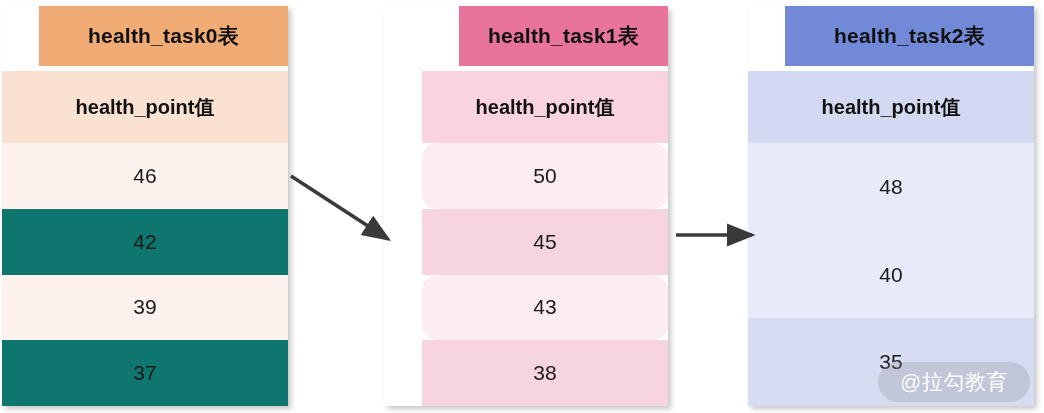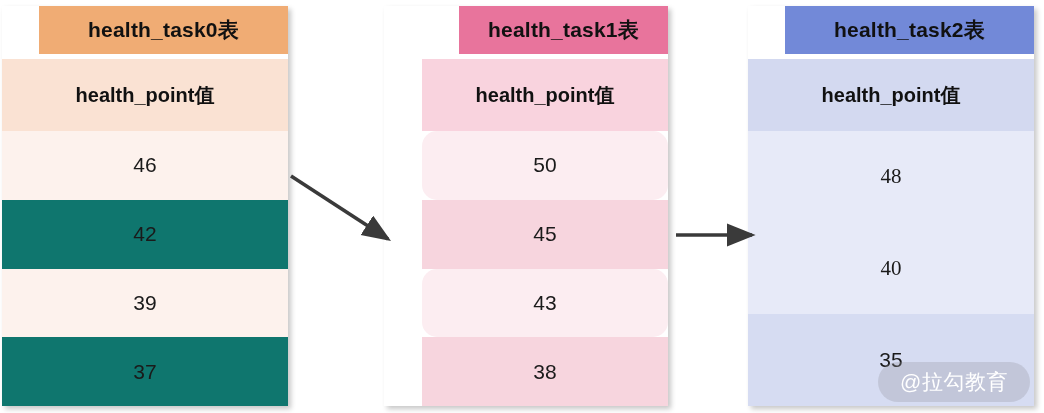--- a/index.html
+++ b/index.html
@@ -26,21 +26,21 @@
     top: 6px;
     height: 400px;
     display: flex;
     flex-direction: column;
     box-shadow: 3px 3px 5px rgba(0,0,0,0.22);
     background: #ffffff;
     box-sizing: border-box;
   }
 
   .t-title {
-    height: 48px;
+    height: 60px;
     display: flex;
     align-items: center;
     justify-content: center;
     font-weight: bold;
     font-size: 21px;
     color: #111111;
     letter-spacing: 0.2px;
     flex: 0 0 auto;
     margin-left: 37px;
   }
@@ -82,21 +82,21 @@
   #table-1 { left: 384px; width: 284px; padding-left: 38px; }
   #table-1 .t-title   { background: #e8749c; }
   #table-1 .t-subhead { background: #f9d3de; }
   #table-1 .t-row.odd  { background: #fcedf1; border-radius: 15px; }
   #table-1 .t-row.even { background: #f7d5de; }
 
   
   #table-2 { left: 748px; width: 286px; }
   #table-2 .t-title   { background: #7289d8; }
   #table-2 .t-subhead { background: #d3d9f0; }
-  #table-2 .t-row.odd  { background: #e7eaf8; font-family: Liberation Serif, serif; }
+  #table-2 .t-row.odd  { background: #e7eaf8; }
   #table-2 .t-row.even { background: #d6dcf2; }
 
   
   .arrow-layer {
     position: absolute;
     left: 0;
     top: 0;
     width: 1044px;
     height: 413px;
     pointer-events: none;

